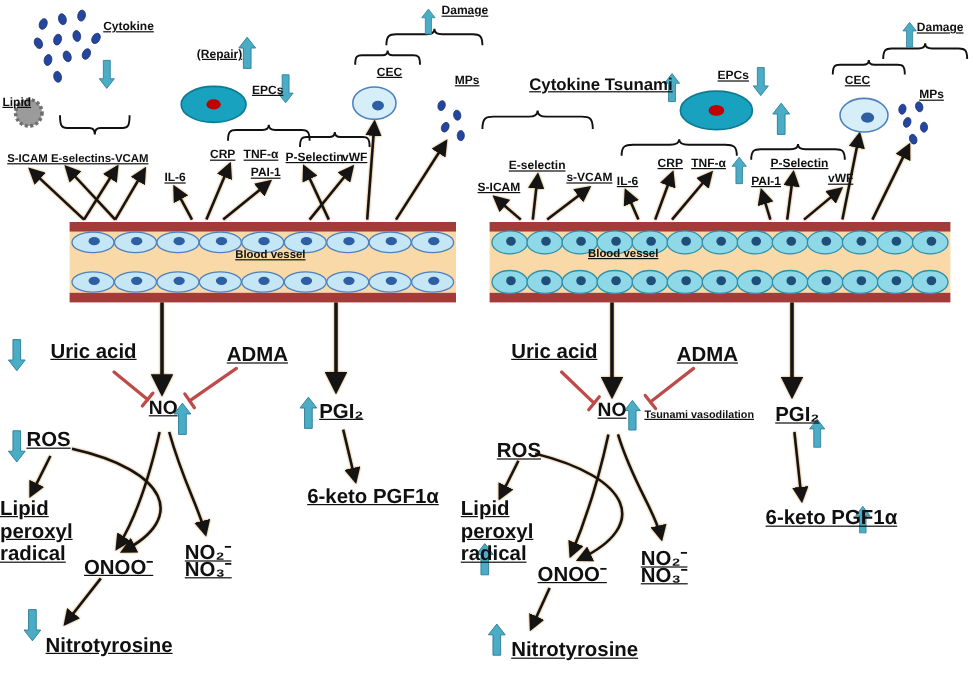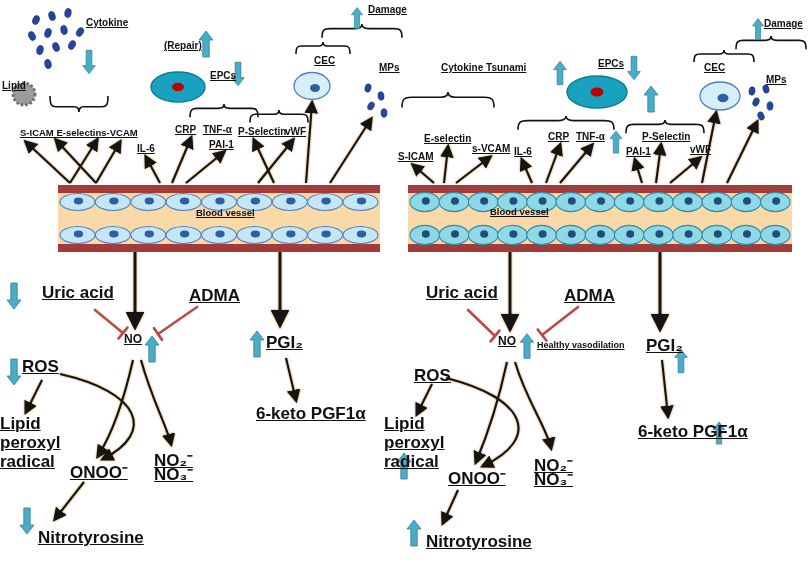--- a/index.html
+++ b/index.html
@@ -12,21 +12,21 @@
   .tb{stroke:#BE4B48;stroke-width:2.7;stroke-linecap:round;fill:none;}
   .ca{fill:#C5E6F5;stroke:#4F81BD;stroke-width:1.1;}
   .ca-n{fill:#2E5FA3;}
   .cb{fill:#8FD8E8;stroke:#2E8FA8;stroke-width:1.1;}
   .cb-n{fill:#1F4E79;}
   .mp{fill:#24469E;stroke:#172E6B;stroke-width:.6;}
   .wallA{fill:#A33B38;}
   .lumenA{fill:#F9D9A8;}
   .lbl{position:absolute;font-weight:bold;font-size:10px;color:#101010;white-space:nowrap;text-decoration:underline;}
   .s9{font-size:9px}.s95{font-size:9.5px}.s11{font-size:17px}
-  .s115{font-size:10px}.s12{font-size:12px}.s13{font-size:13px}
+  .s115{font-size:14px}.s12{font-size:16px}.s13{font-size:13px}
   .wrap{white-space:normal;width:76px;line-height:1.12;}
 </style>
 </head>
 <body>
 
 <div id="fig">
 
 <svg id="gfx" width="811" height="564" viewBox="0 0 811 564">
   <defs>
     <marker id="ah" viewBox="0 0 10 10" refX="7.5" refY="5" markerWidth="6.5" markerHeight="6.5" orient="auto-start-reverse">
@@ -272,21 +272,21 @@
         <ellipse cx="752" cy="91" rx="3" ry="4.2" transform="rotate(10 752 91)" class="mp"></ellipse>
         <ellipse cx="766" cy="89" rx="3" ry="4.2" transform="rotate(-15 766 89)" class="mp"></ellipse>
         <ellipse cx="756" cy="102" rx="3" ry="4.2" transform="rotate(20 756 102)" class="mp"></ellipse>
         <ellipse cx="770" cy="106" rx="3" ry="4.2" transform="rotate(0 770 106)" class="mp"></ellipse>
         <ellipse cx="761" cy="116" rx="3" ry="4.2" transform="rotate(-20 761 116)" class="mp"></ellipse>
       </g>
 </svg>
 
 <div class="lbl" style="left:86px;top:17px">Cytokine</div>
 <div class="lbl" style="left:2px;top:80px">Lipid</div>
-<div class="lbl s95" style="left:20px;top:127px">S-ICAM E-selectins-VCAM</div>
+<div class="lbl s95" style="left:6px;top:127px">S-ICAM E-selectins-VCAM</div>
 <div class="lbl" style="left:164px;top:40px">(Repair)</div>
 <div class="lbl" style="left:210px;top:70px">EPCs</div>
 <div class="lbl" style="left:137px;top:143px">IL-6</div>
 <div class="lbl" style="left:175px;top:124px">CRP</div>
 <div class="lbl" style="left:203px;top:124px">TNF-α</div>
 <div class="lbl" style="left:209px;top:139px">PAI-1</div>
 <div class="lbl" style="left:238px;top:126px">P-Selectin</div>
 <div class="lbl" style="left:285px;top:126px">vWF</div>
 <div class="lbl" style="left:314px;top:55px">CEC</div>
 <div class="lbl" style="left:379px;top:62px">MPs</div>
@@ -315,21 +315,21 @@
 <div class="lbl" style="left:626px;top:146px">PAI-1</div>
 <div class="lbl" style="left:642px;top:131px">P-Selectin</div>
 <div class="lbl" style="left:690px;top:144px">vWF</div>
 <div class="lbl" style="left:704px;top:62px">CEC</div>
 <div class="lbl" style="left:766px;top:74px">MPs</div>
 <div class="lbl" style="left:764px;top:18px">Damage</div>
 <div class="lbl s95" style="left:490px;top:206px">Blood vessel</div>
 <div class="lbl s11" style="left:426px;top:283px">Uric acid</div>
 <div class="lbl s11" style="left:564px;top:286px">ADMA</div>
 <div class="lbl s12" style="left:498px;top:334px">NO</div>
-<div class="lbl s9" style="left:537px;top:340px">Healthy vasodilation</div>
+<div class="lbl s9" style="left:537px;top:340px">Tsunami vasodilation</div>
 <div class="lbl s11" style="left:414px;top:366px">ROS</div>
 <div class="lbl s11 wrap" style="left:384px;top:414px">Lipid peroxyl radical</div>
 <div class="lbl s11" style="left:448px;top:466px">ONOO⁻</div>
 <div class="lbl s11" style="left:534px;top:453px">NO₂⁻</div>
 <div class="lbl s11" style="left:534px;top:467px">NO₃⁻</div>
 <div class="lbl s11" style="left:426px;top:532px">Nitrotyrosine</div>
 <div class="lbl s11" style="left:646px;top:336px">PGI₂</div>
 <div class="lbl s11" style="left:638px;top:422px">6-keto PGF1α</div>
 
 </div>

